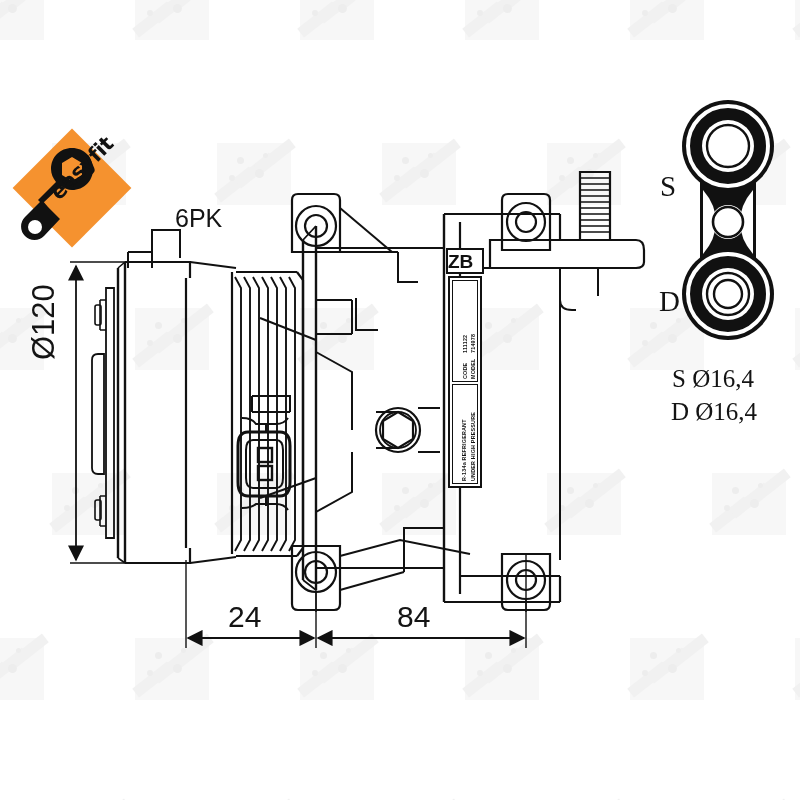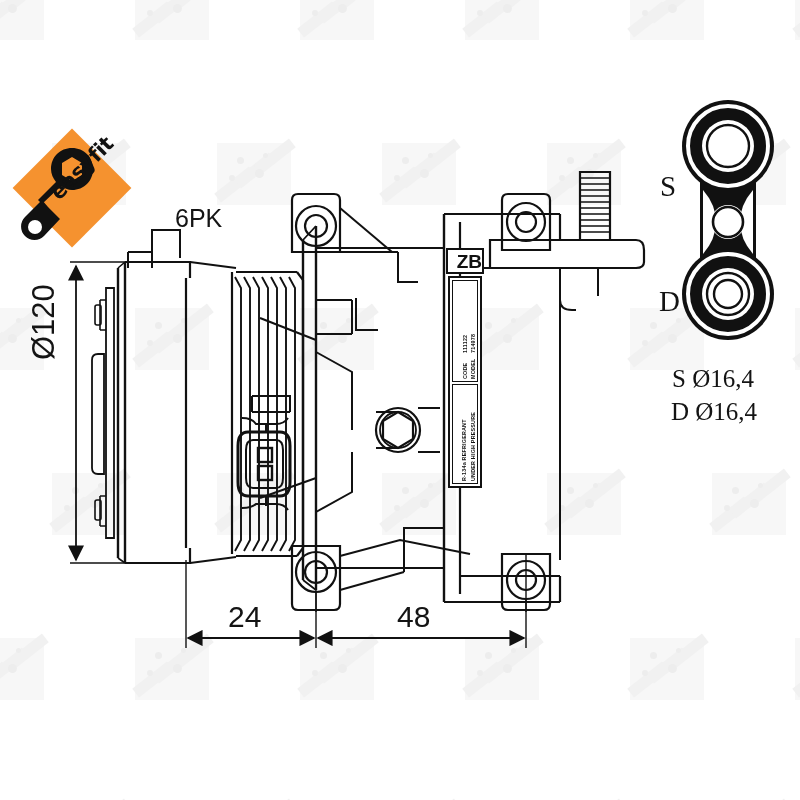--- a/index.html
+++ b/index.html
@@ -107,21 +107,21 @@
     width:38px;height:242px;
     z-index:8;
   }
   .plate-zb{
     position:absolute;left:0;top:0;
     width:38px;height:26px;
     background:#fff;border:2px solid #111;
     box-sizing:border-box;
     font-size:19px;font-weight:bold;
     color:#111;
-    text-align:right;line-height:23px;
+    text-align:left;line-height:23px;
     font-family:"Liberation Sans",sans-serif;
   }
   .plate-body{
     position:absolute;left:2px;top:28px;
     width:34px;height:212px;
     border:2px solid #111;
     background:#fff;
     box-sizing:border-box;
   }
   .plate-cell{
@@ -599,21 +599,21 @@
       <path d="M526,554 L526,612" stroke-width="1.4"></path>
     </g>
   </svg>
 
   <div class="lbl" id="lbl-6pk">6PK</div>
 
   <div class="lbl" id="lbl-dia120">Ø120</div>
 
   <div class="lbl" id="lbl-54">24</div>
 
-  <div class="lbl" id="lbl-84">48</div>
+  <div class="lbl" id="lbl-84">84</div>
 
   <div class="lbl" id="lbl-S">S</div>
 
   <div class="lbl" id="lbl-D">D</div>
 
   <div class="lbl" id="lbl-sd1">S  Ø16,4</div>
 
   <div class="lbl" id="lbl-sd2">D  Ø16,4</div>
 
   <div id="plate">

